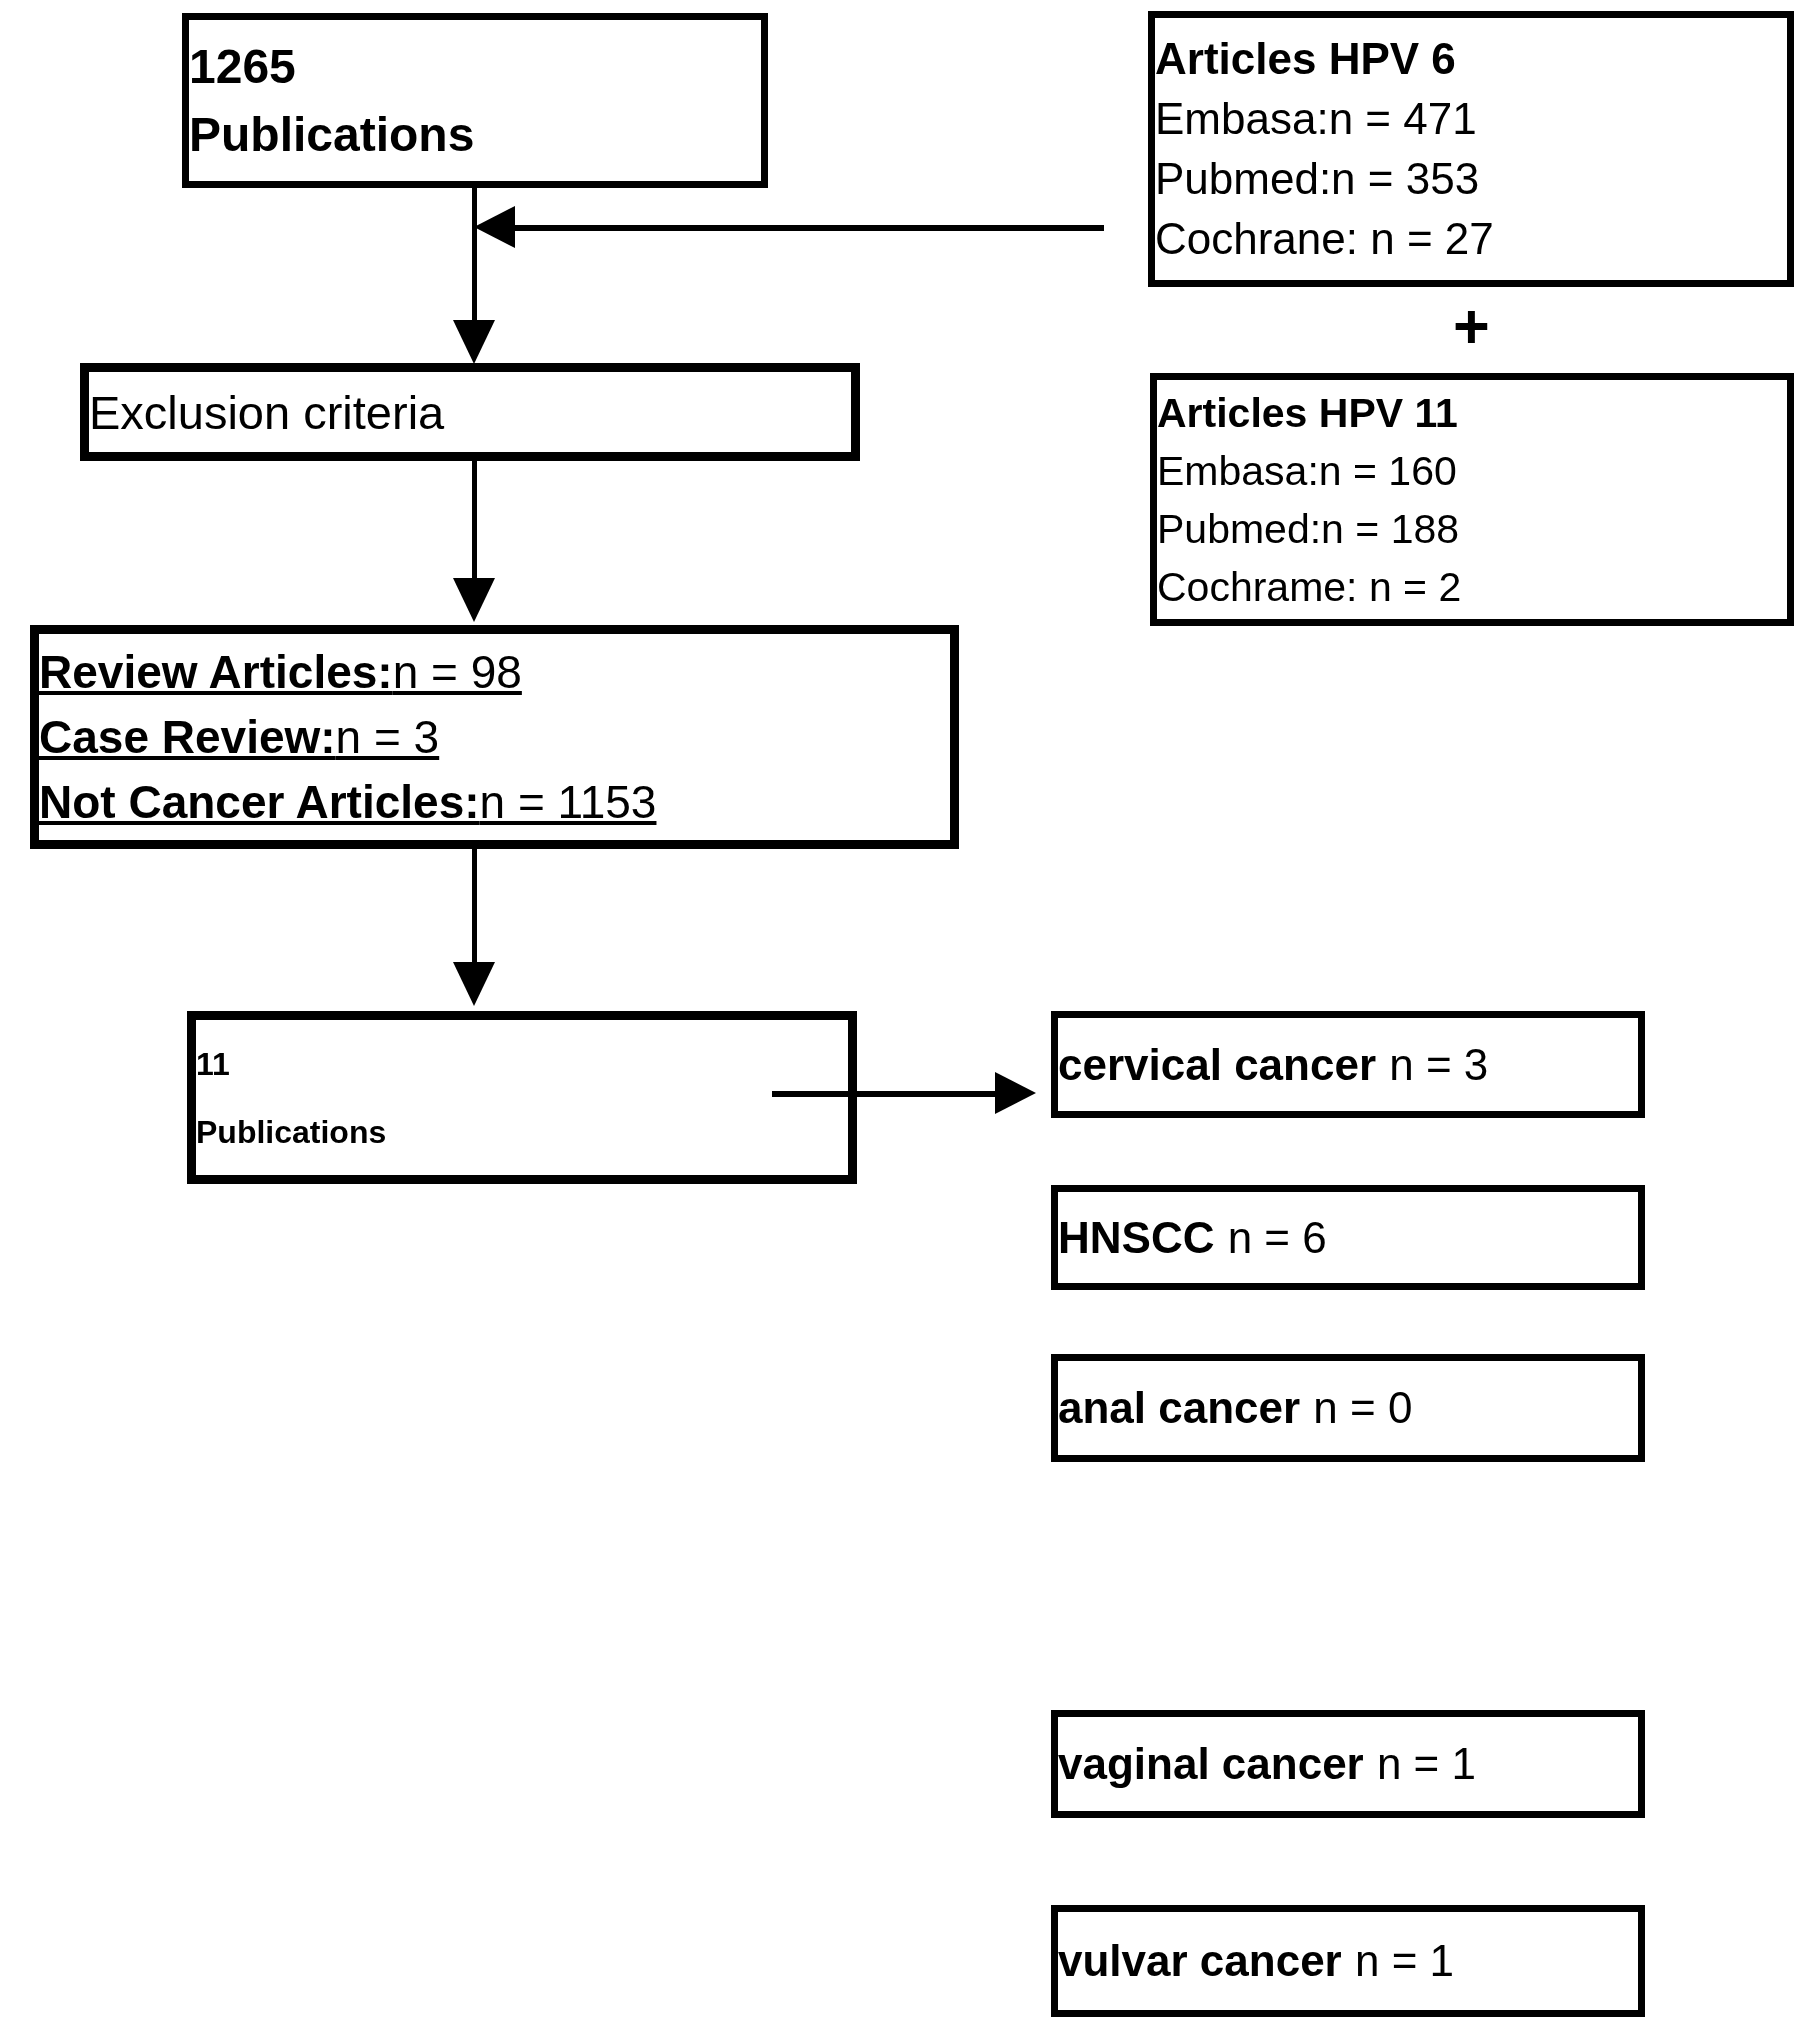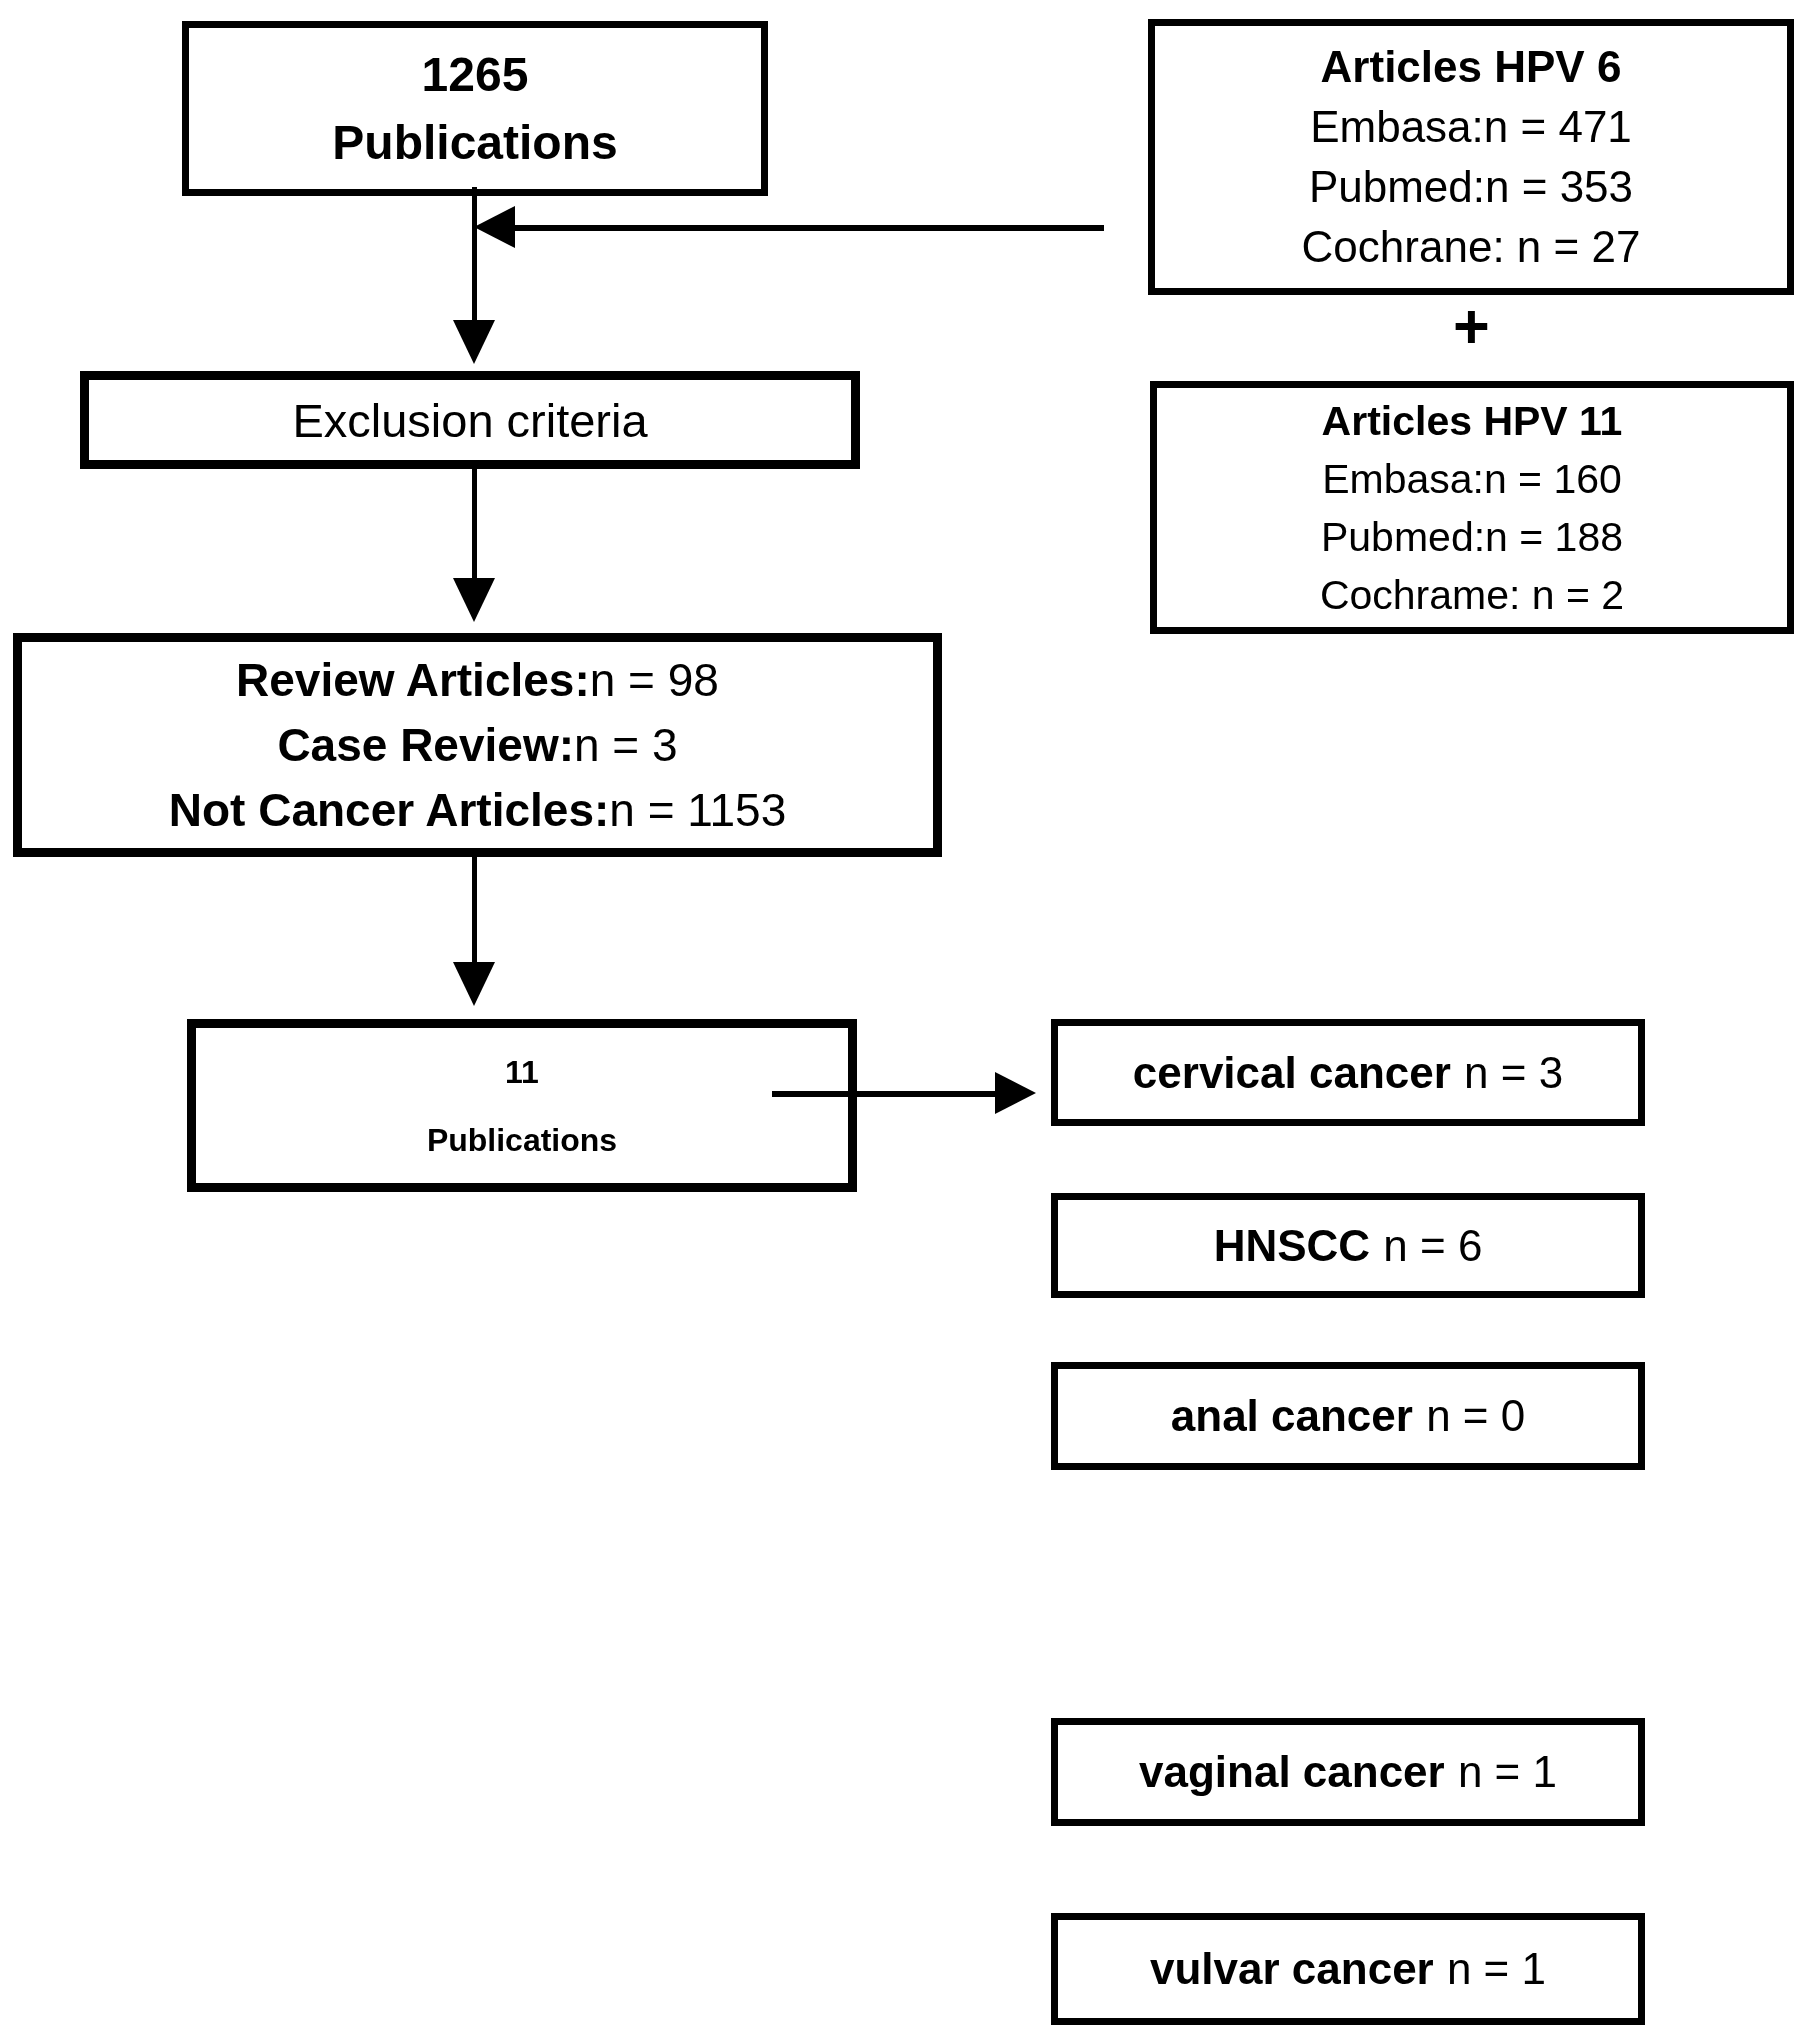--- a/index.html
+++ b/index.html
@@ -18,24 +18,23 @@
     background: #ffffff;
     overflow: hidden;
   }
   .box {
     position: absolute;
     background: #ffffff;
     border: 7.8px solid #000000;
     box-sizing: border-box;
     display: flex;
     flex-direction: column;
-    align-items: center;
+    align-items: flex-start;
     justify-content: center;
     text-align: center;
-    margin-top: 8px;
   }
   .b { font-weight: bold; }
 
   
   .box-a { left: 182px; top: 13px;  width: 586px; height: 175px;
            font-size: 48px; line-height: 68px; font-weight: bold; }
 
   
   .box-hpv6  { left: 1148px; top: 10.7px;  width: 646px; height: 276px;
                font-size: 44px; line-height: 60px; }
@@ -44,22 +43,22 @@
 
   .plus {
     position: absolute; left: 1436px; top: 290px; width: 71px; height: 71px;
     display: flex; align-items: center; justify-content: center;
     font-size: 63px; font-weight: bold;
   }
 
   .box-excl { left: 80px; top: 363px; width: 780px; height: 98px;
               border-width: 9.3px; font-size: 47px; font-weight: normal; }
 
-  .box-reasons { left: 13px; top: 625px; width: 929px; height: 224px;
-                 border-width: 9.3px; font-size: 46px; line-height: 65px; }
+  .box-reasons { left: 30px; top: 625px; width: 929px; height: 224px;
+                 border-width: 9.3px; font-size: 46px; line-height: 65px; text-decoration: underline; }
 
   .box-f { left: 187px; top: 1011px; width: 670px; height: 173px;
            border-width: 9.3px; font-size: 32px; line-height: 68px; font-weight: bold; }
 
   .outcome { left: 1051px; width: 594px; font-size: 44px; }
   .outcome .val { margin-left: 0.30em; font-weight: normal; }
 
   
   .vline { position: absolute; width: 5px; background: #000000; }
   .hline { position: absolute; height: 6.4px; background: #000000; }

